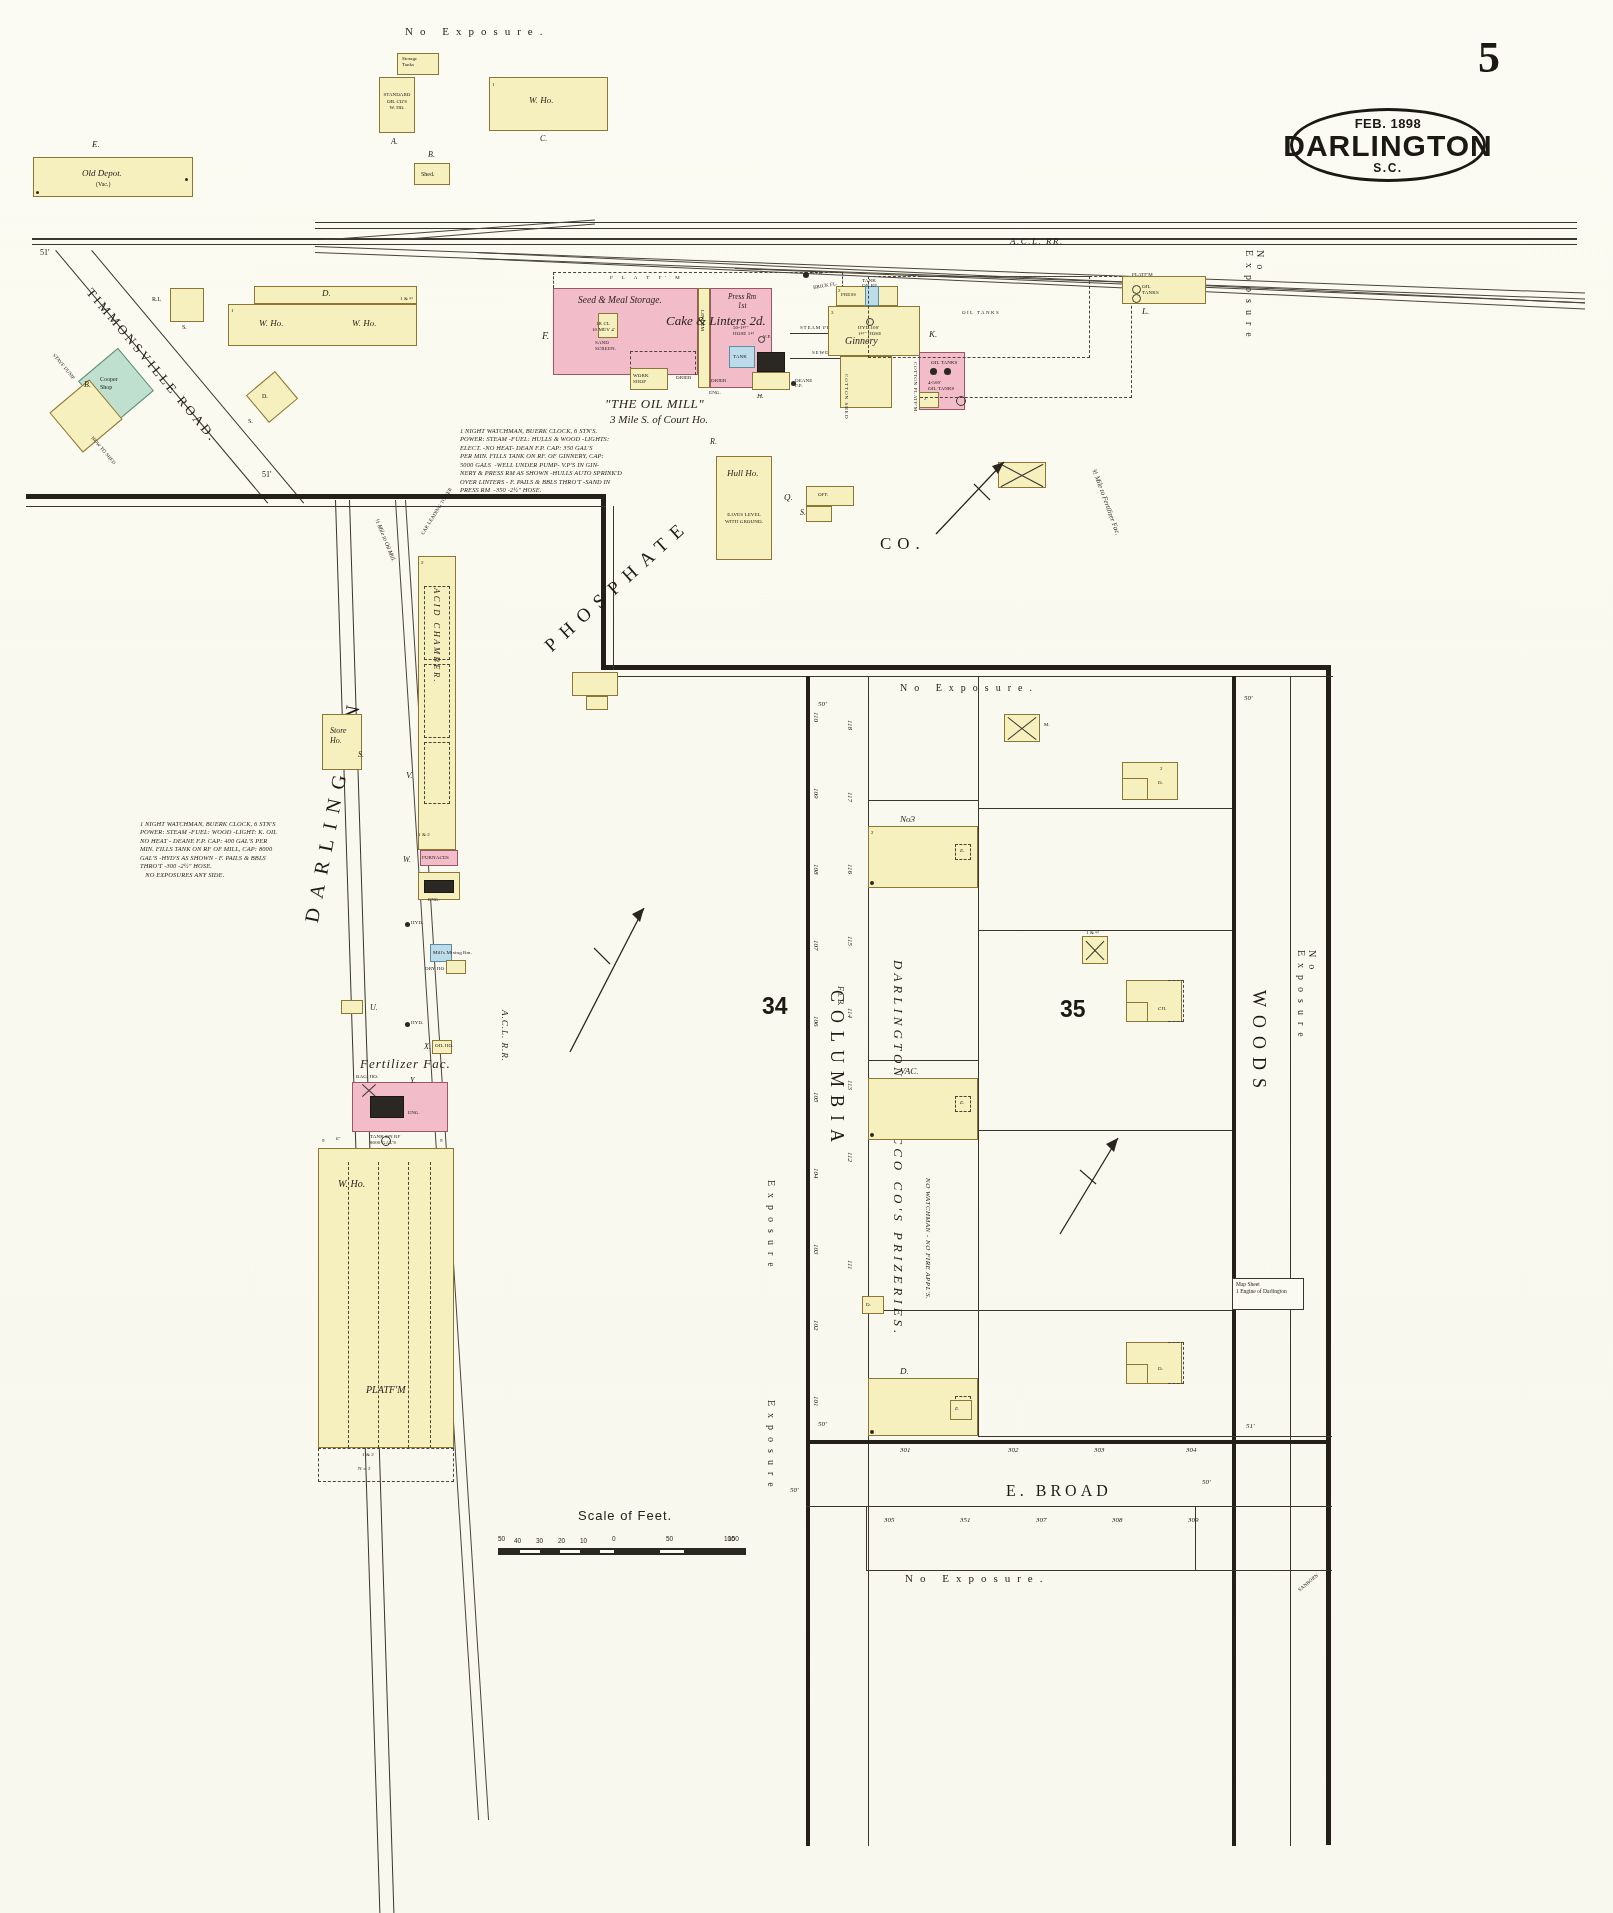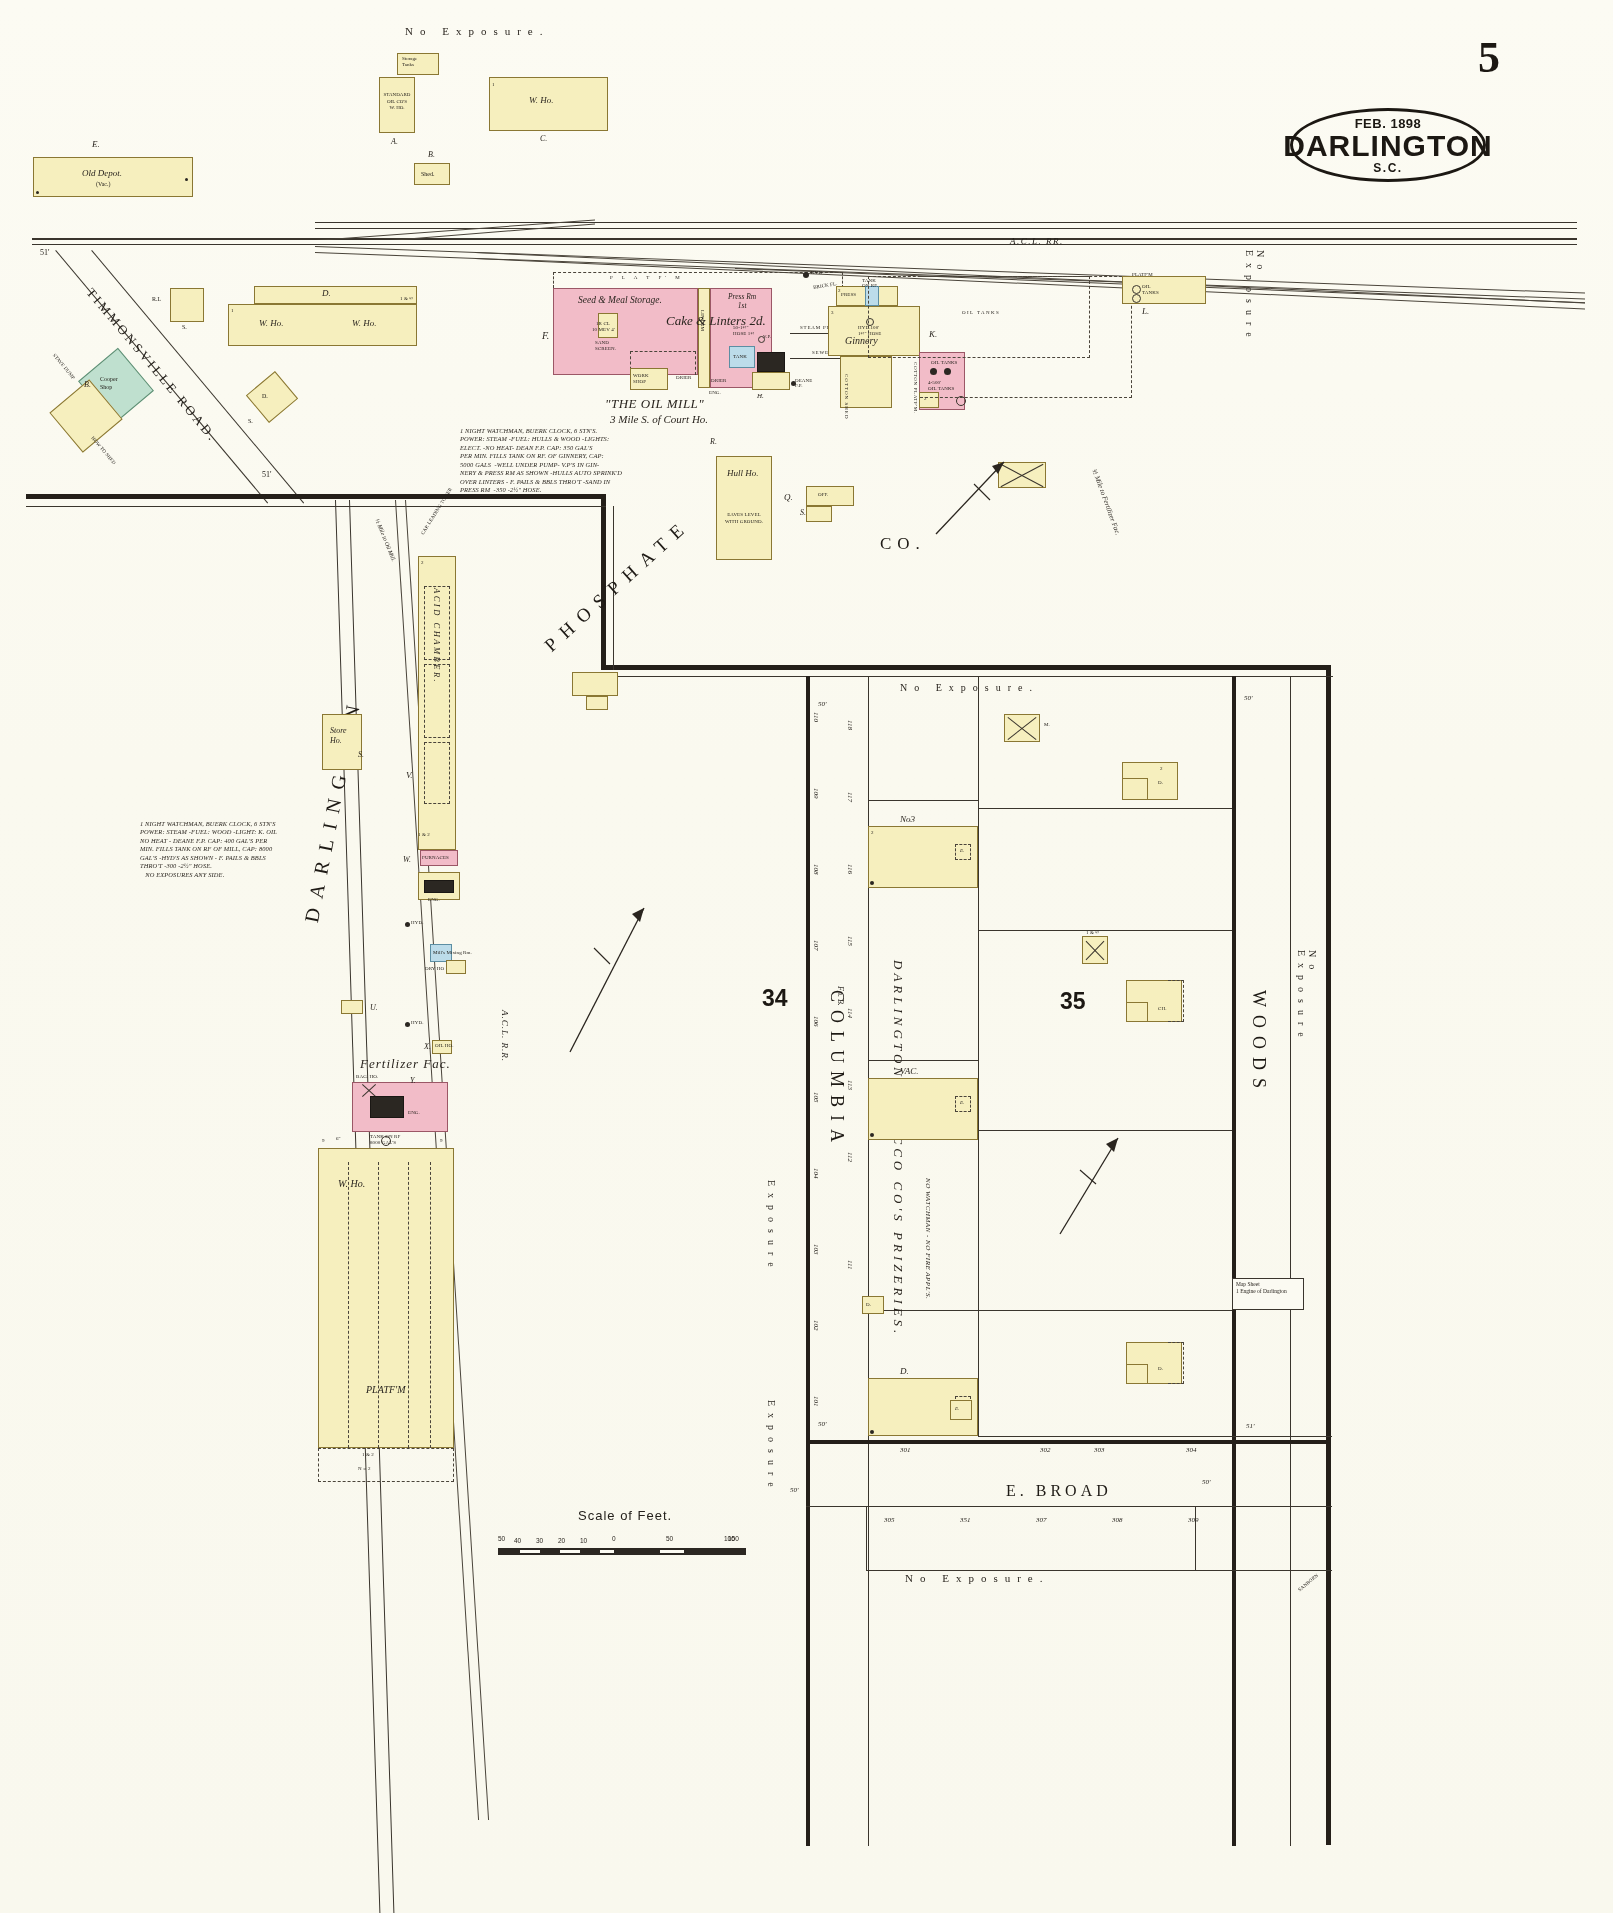--- a/index.html
+++ b/index.html
@@ -22,21 +22,21 @@
   .blu{background:#bcdcea;border:1.2px solid #5c8ea3;}
   .grn{background:#bfe0cf;border:1.2px solid #5f8f74;}
   .dk{background:#2b2722;border:1px solid #1a1714;}
   .dash{position:absolute;box-sizing:border-box;border:1.3px dashed #4a443a;background:transparent;}
   .line{position:absolute;background:#3a352d;}
   .thick{background:#241f19;}
   .rail{position:absolute;height:0;border-top:1.1px solid #4a443a;transform-origin:0 0;}
   .street{position:absolute;font-family:"Liberation Serif",serif;color:#1e1a15;letter-spacing:6px;}
   .vtext{writing-mode:vertical-rl;}
   .noexp{letter-spacing:7px;font-size:11px;color:#2a251f;font-family:"Liberation Serif",serif;}
-  .blocknum{font-family:"Liberation Sans",sans-serif;font-weight:bold;font-size:23px;color:#1c1813;}
+  .blocknum{font-family:"Liberation Sans",sans-serif;font-weight:bold;font-size:23px;color:#1c1813;margin-top:8px;}
   .cartouche{
     position:absolute;border:3.5px solid #1c1813;border-radius:50%;
     display:flex;flex-direction:column;align-items:center;justify-content:center;
     background:transparent;
   }
   .cart-date{font-family:"Liberation Sans",sans-serif;font-weight:bold;font-size:13px;letter-spacing:.5px;color:#1c1813;}
   .cart-name{font-family:"Liberation Sans",sans-serif;font-weight:bold;font-size:30px;letter-spacing:1px;color:#1c1813;line-height:1;}
   .cart-state{font-family:"Liberation Sans",sans-serif;font-weight:bold;font-size:12px;letter-spacing:1.5px;color:#1c1813;}
   .pageno{position:absolute;font-family:"Liberation Serif",serif;font-weight:bold;font-size:44px;color:#1c1813;}
   .ann{position:absolute;font-family:"Liberation Serif",serif;font-size:6.4px;line-height:1.32;
@@ -512,21 +512,21 @@
 
   <div class="line thick" style="left:806px;top:1440px;width:525px;height:4px;"></div>
   <div class="line" style="left:806px;top:1506px;width:525px;height:1.4px;"></div>
   <div class="line" style="left:862px;top:1506px;width:470px;height:1.4px;"></div>
   <div class="lbl street" style="left:1006px;top:1482px;font-size:16px;letter-spacing:4px;">E. BROAD</div>
   <div class="line" style="left:866px;top:1570px;width:466px;height:1.2px;"></div>
   <div class="line" style="left:866px;top:1506px;width:1.2px;height:64px;"></div>
   <div class="line" style="left:1195px;top:1506px;width:1.2px;height:64px;"></div>
 
   <div class="lbl" style="left:900px;top:1446px;font-size:7px;font-style:italic;">301</div>
-  <div class="lbl" style="left:1008px;top:1446px;font-size:7px;font-style:italic;margin-left:32px;">302</div>
+  <div class="lbl" style="left:1008px;top:1446px;font-size:7px;font-style:italic;">302</div>
   <div class="lbl" style="left:1094px;top:1446px;font-size:7px;font-style:italic;">303</div>
   <div class="lbl" style="left:1186px;top:1446px;font-size:7px;font-style:italic;">304</div>
 
   <div class="lbl" style="left:884px;top:1516px;font-size:7px;font-style:italic;">305</div>
   <div class="lbl" style="left:960px;top:1516px;font-size:7px;font-style:italic;">351</div>
   <div class="lbl" style="left:1036px;top:1516px;font-size:7px;font-style:italic;">307</div>
   <div class="lbl" style="left:1112px;top:1516px;font-size:7px;font-style:italic;">308</div>
   <div class="lbl" style="left:1188px;top:1516px;font-size:7px;font-style:italic;">309</div>
 
   <div class="lbl" style="left:818px;top:700px;font-size:7px;font-style:italic;">50'</div>

